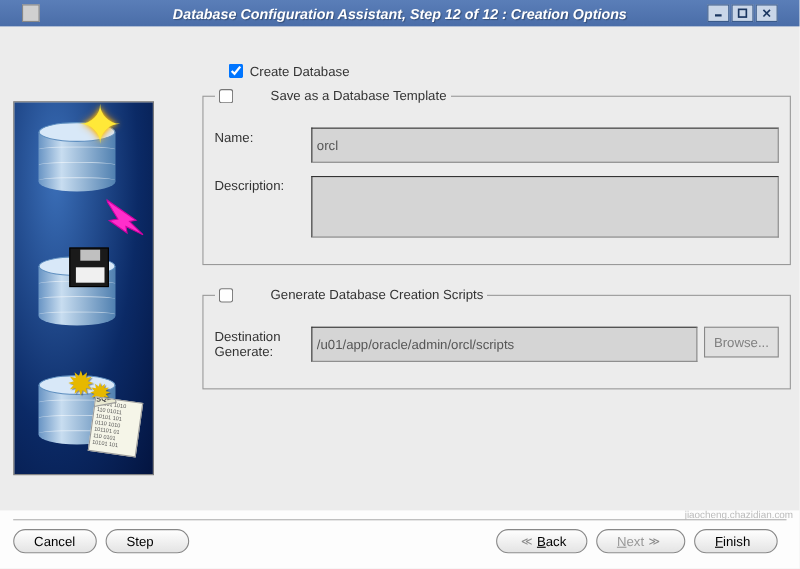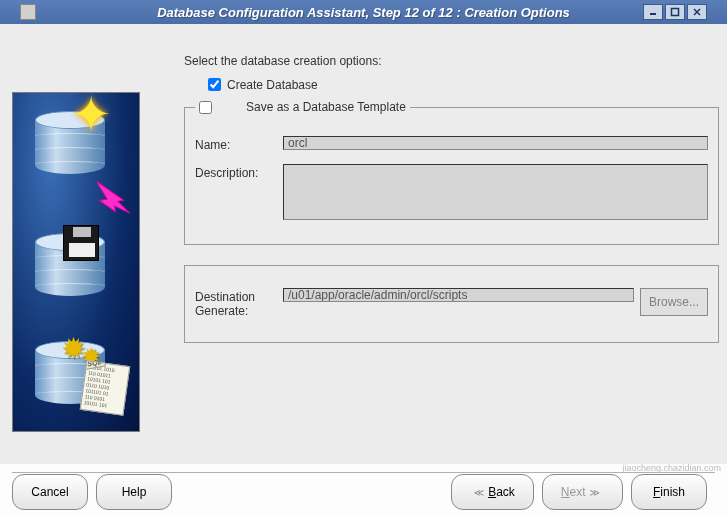--- a/index.html
+++ b/index.html
@@ -241,21 +241,21 @@
       width: 88px;
       font-size: 12px;
       padding-top: 2px;
     }
     .form-row input[type=text] {
       flex: 1;
       border: 1px inset #888;
       padding: 0 4px;
       font-family: Arial, sans-serif;
       font-size: 12px;
-      height: 14px;
+      height: 32px;
     }
     .form-row input[type=text]:disabled {
       background: #d5d5d5;
       color: #555;
     }
     .form-row textarea {
       flex: 1;
       resize: none;
       height: 56px;
       border: 1px inset #888;
@@ -295,24 +295,23 @@
     }
     .pill-btn {
       border: 1px solid #888;
       background: linear-gradient(to bottom, #fefefe 0%, #e4e4e4 100%);
       border-radius: 12px;
       padding: 3px 18px;
       font-size: 12px;
       font-family: Arial, sans-serif;
       cursor: pointer;
       min-width: 76px;
-      height: 36px;
+      height: 22px;
       display: inline-flex;
       align-items: center;
-      justify-content: center;
       margin-right: 8px;
     }
     .pill-btn.disabled {
       color: #999;
       cursor: default;
     }
     .pill-btn .glyph {
       margin: 0 4px;
       font-size: 10px;
       color: #888;
@@ -388,21 +387,20 @@
     </div>
     <div class="gear" style="top:238px; left:48px;">✹</div>
     <div class="gear" style="top:250px; left:68px; font-size:24px;">✹</div>
     <div class="script">
       <div class="sql-tag">SQL</div>
       01101 1010<br>110 01011<br>10101 101<br>0110 1010<br>101101 01<br>110 0101<br>10101 101
     </div>
   </div>
 
   <div class="main-panel">
-    <div class="prompt">Select the database creation options:</div>
 
     <div class="checkbox-row">
       <input type="checkbox" checked="" style="">
       <span>Create Database</span>
     </div>
 
     <fieldset>
       <legend>
         <input type="checkbox" style="">
         <span>Save as a Database Template</span>
@@ -411,38 +409,42 @@
         <label>Name:</label>
         <input type="text" disabled="" value="orcl" style="">
       </div>
       <div class="form-row">
         <label>Description:</label>
         <textarea disabled="" style=""></textarea>
       </div>
     </fieldset>
 
     <fieldset>
+      <legend>
+        <input type="checkbox" style="">
+        <span>Generate Database Creation Scripts</span>
+      </legend>
       <div class="form-row">
         <label style="width:88px; white-space:normal;">Destination Generate:</label>
         <input type="text" disabled="" value="/u01/app/oracle/admin/orcl/scripts" style="">
         <button class="browse-btn" disabled="">Browse...</button>
       </div>
     </fieldset>
   </div>
 </div>
 
 <div class="divider"></div>
 <div class="watermark">jiaocheng.chazidian.com</div>
 
 <div class="button-bar">
   <button class="pill-btn">
     <span>Cancel</span>
   </button>
   <button class="pill-btn">
-    <span>Help</span>
+    <span>Step</span>
   </button>
   <div class="spacer"></div>
   <button class="pill-btn">
     <span class="glyph">≪</span>
     <span><span class="uline">B</span><span>ack</span></span>
   </button>
   <button class="pill-btn disabled">
     <span><span class="uline">N</span>ext</span>
     <span class="glyph">≫</span>
   </button>

